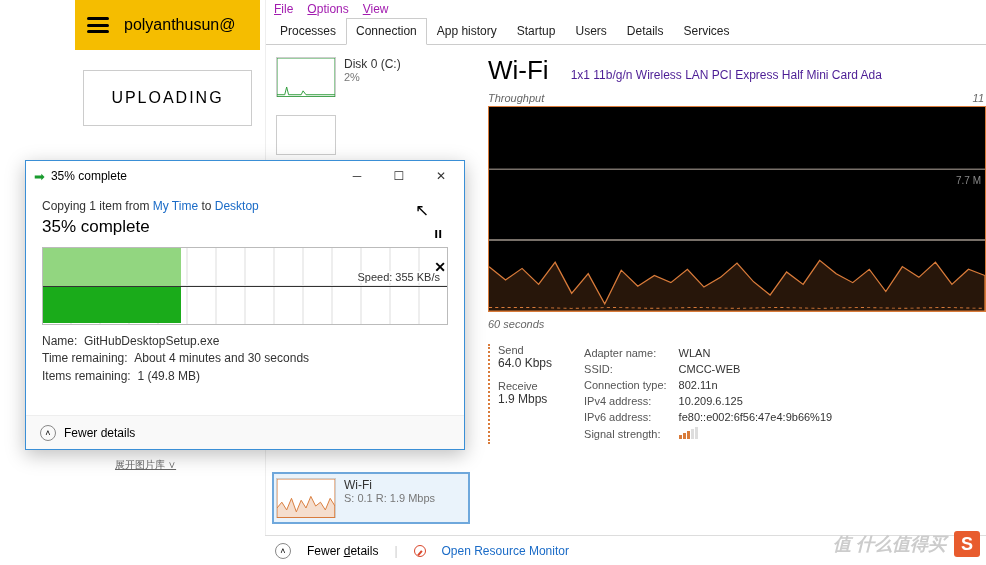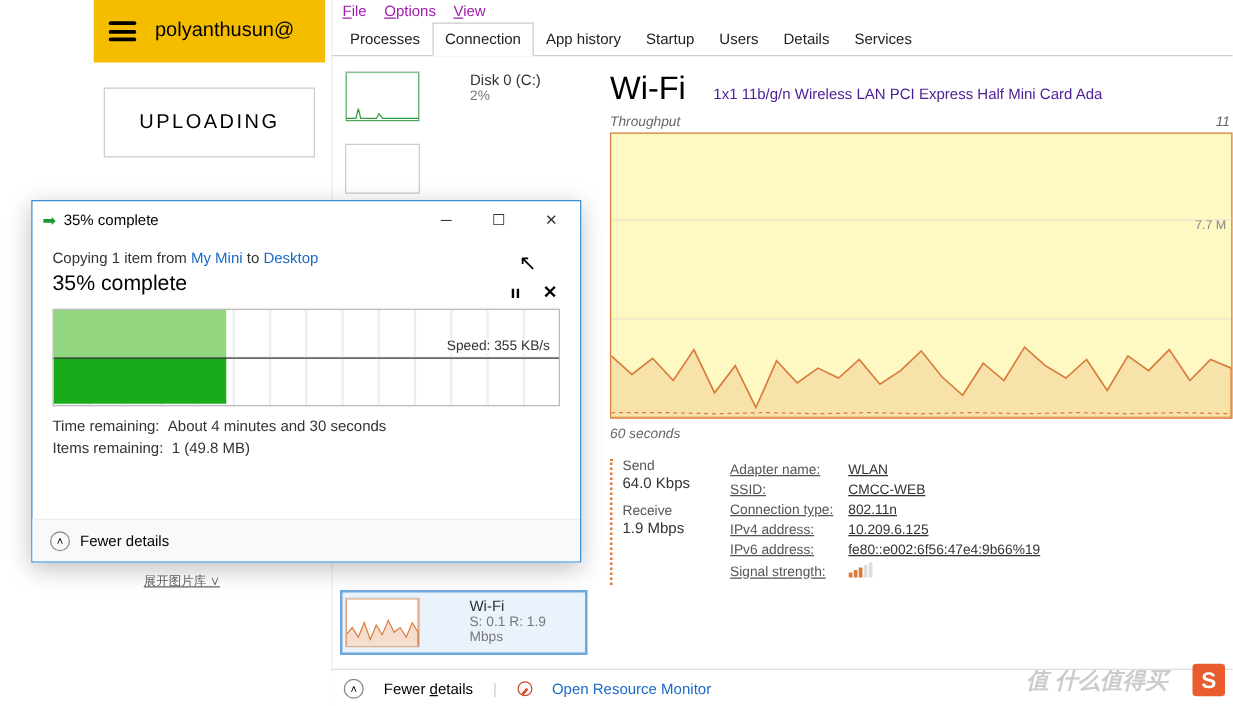--- a/index.html
+++ b/index.html
@@ -19,72 +19,72 @@
 .menubar span u { text-decoration: underline;}
 .tabs { display:flex; border-bottom:1px solid #ccc; padding:0 4px;}
 .tab { padding:5px 9px; font-size:12px; color:#222; border:1px solid transparent; cursor:pointer;}
 .tab.active { border:1px solid #ccc; border-bottom:1px solid #fff; background:#fff; margin-bottom:-1px;}
 .tm-body { display:flex; height:calc(100% - 80px);}
 .tm-side { width:210px; padding:6px; display:flex; flex-direction:column; gap:6px;}
 .side-item { display:flex; gap:8px; padding:6px 4px; cursor:pointer;}
 .side-item.active { border:2px solid #6fa8dc; padding:4px 2px; background:#eaf3fb;}
 .side-thumb { width:60px; height:40px; border:1px solid #ccc; position:relative; background:#fff;}
 .side-thumb.disk svg, .side-thumb.wifi svg { position:absolute; inset:0;}
-.side-info { font-size:12px; color:#333;margin-left:32px;}
+.side-info { font-size:12px; color:#333;}
 .side-info .title { font-weight:400;}
 .side-info .sub { color:#777; font-size:11px;}
 .tm-main { flex:1; padding:10px 0 0 12px; position:relative;}
 .wifi-title { display:flex; align-items:baseline; gap:22px;}
 .wifi-title h1 { font-size:26px; font-weight:400;}
 .wifi-title .desc { font-size:12px; color:#4c1d95;}
 .chart-label { display:flex; justify-content:space-between; font-size:11px; color:#666; margin-top:6px; padding-right:2px;font-style:italic;}
-.chart { border:1px solid #d97b3a; height:229px; margin-top:2px; position:relative; background:#fef9c3;}
+.chart { border:1px solid #d97b3a; height:206px; margin-top:2px; position:relative; background:#000000;}
 .chart svg { width:100%; height:100%; display:block;}
 .chart .mark { position:absolute; right:4px; font-size:10px; color:#888;}
 .stats { display:flex; margin-top:14px; gap:30px;}
 .stats .col1 { border-left:2px dotted #d97b3a; padding-left:8px;}
 .stats .small { font-size:11px; color:#555;}
 .stats .big { font-size:12px; color:#333; margin-bottom:10px;}
 .stats table { font-size:11px; color:#333;}
-.stats table td { padding:1px 10px 1px 0; white-space:nowrap;text-decoration:underline;}
+.stats table td { padding:1px 10px 1px 0; white-space:nowrap;}
 .stats table td:first-child { color:#555;}
 .signal { display:inline-flex; align-items:flex-end; gap:1px;}
 .signal span { width:3px; background:#d97b3a;}
 .tm-footer { position:absolute; left:265px; bottom:0; right:0; height:30px; border-top:1px solid #ddd; display:flex; align-items:center; gap:16px; padding-left:10px; font-size:12px; background:#fff;}
 .chev { width:16px; height:16px; border:1px solid #888; border-radius:50%; display:inline-flex; align-items:center; justify-content:center; font-size:9px;}
 .link { color:#1a6bc7; cursor:pointer;}
 .rm-icon { width:12px; height:12px; border:1.5px solid #d9462a; border-radius:50%; position:relative; display:inline-block;}
 .rm-icon::after { content:""; position:absolute; width:1.5px; height:6px; background:#d9462a; left:4px; top:4px; transform:rotate(40deg);}
 
 
 .copydlg { position:absolute; left:25px; top:160px; width:440px; height:290px; background:#fff; border:1px solid #3a8fd6; box-shadow:0 5px 18px rgba(0,0,0,.25);}
 .dlg-title { height:30px; display:flex; align-items:center; justify-content:space-between; padding:0 2px 0 8px; font-size:12px;}
 .dlg-title-left { display:flex; align-items:center; gap:6px;}
 .arrow-icon { color:#1a9b2e; font-size:13px;}
 .winbtns { display:flex;}
 .winbtn { width:42px; height:28px; display:flex; align-items:center; justify-content:center; color:#333; cursor:pointer;}
 .dlg-body { padding:8px 16px 10px 16px; position:relative;}
 .copy-line { font-size:12px; color:#333;}
 .copy-line a { color:#1a6bc7; text-decoration:none;}
 .copy-pct { font-size:17px; margin-top:4px;}
-.copy-ctrl { position:absolute; right:18px; top:34px; display:flex; gap:18px; font-size:14px;}
+.copy-ctrl { position:absolute; right:18px; top:34px; display:flex; gap:18px; font-size:14px;flex-direction:column;}
 .speed-chart { margin-top:10px; height:78px; position:relative;}
 .speed-chart .grid { position:absolute; inset:0; display:grid; grid-template-columns:repeat(14,1fr); grid-template-rows:repeat(2,1fr);}
 .speed-chart .grid div { border:1px solid #eee;}
 .speed-chart .outer { position:absolute; inset:0; border:1px solid #bbb;}
 .speed-chart .fill-top { position:absolute; left:1px; top:1px; width:34%; height:38px; background:#92d680;}
 .speed-chart .fill-bot { position:absolute; left:1px; top:39px; width:34%; height:37px; background:#1aab1a;}
 .speed-chart .mid { position:absolute; left:0; right:0; top:39px; height:1px; background:#333;}
 .speed-label { position:absolute; right:6px; top:24px; font-size:11px; color:#333; background:rgba(255,255,255,.7); padding:0 2px;}
 .copy-meta { font-size:12px; color:#333; margin-top:8px; line-height:1.45;}
 .dlg-footer { position:absolute; left:0; right:0; bottom:0; height:34px; border-top:1px solid #eee; background:#f9f9f9; display:flex; align-items:center; gap:8px; padding-left:14px; font-size:12px;}
 .cursor { position:absolute; left:415px; top:200px; font-size:17px; color:#000; pointer-events:none;}
 
 
-.watermark { position:absolute; right:6px; bottom:8px; font-size:18px; font-weight:700; color:#ccc; font-style:italic; display:flex; align-items:center; gap:20px;}
+.watermark { position:absolute; right:6px; bottom:8px; font-size:18px; font-weight:700; color:#ccc; font-style:italic; display:flex; align-items:center; gap:8px;}
 .watermark .s { background:#e85c2e; color:#fff; width:26px; height:26px; border-radius:3px; display:flex; align-items:center; justify-content:center; font-style:normal;}
 </style>
 </head>
 <body>
 
 <div class="bg-left">
   <div class="bg-header">
     <div class="burger">
         <span></span>
         <span></span>
@@ -229,21 +229,21 @@
       <span>35% complete</span>
     </div>
     <div class="winbtns">
       <div class="winbtn">─</div>
       <div class="winbtn">☐</div>
       <div class="winbtn">✕</div>
     </div>
   </div>
   <div class="dlg-body">
     <div class="copy-line">
-      <span>Copying 1 item from </span><a>My Mini</a><span> to </span><a>Desktop</a>
+      <span>Copying 1 item from </span><a>My Time</a><span> to </span><a>Desktop</a>
     </div>
     <div class="copy-pct">35% complete</div>
     <div class="copy-ctrl">
       <span><b>ıı</b></span>
       <span><b>✕</b></span>
     </div>
     <div class="speed-chart">
       <div class="grid">
           <div></div>
           <div></div>
@@ -274,20 +274,21 @@
           <div></div>
           <div></div>
         </div>
       <div class="fill-top"></div>
         <div class="fill-bot"></div>
         <div class="mid"></div>
         <div class="outer"></div>
       <div class="speed-label">Speed: 355 KB/s</div>
     </div>
     <div class="copy-meta">
+      <div><span>Name:</span>&nbsp;&nbsp;<span>GitHubDesktopSetup.exe</span></div>
       <div><span>Time remaining:</span>&nbsp;&nbsp;<span>About 4 minutes and 30 seconds</span></div>
       <div><span>Items remaining:</span>&nbsp;&nbsp;<span>1 (49.8 MB)</span></div>
     </div>
   </div>
   <div class="dlg-footer">
     <span class="chev">˄</span>
     <span>Fewer details</span>
   </div>
 </div>
 

